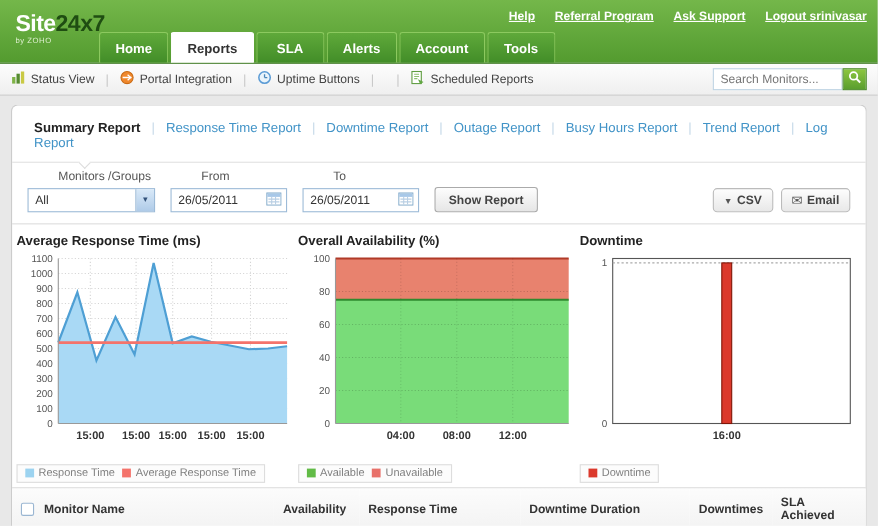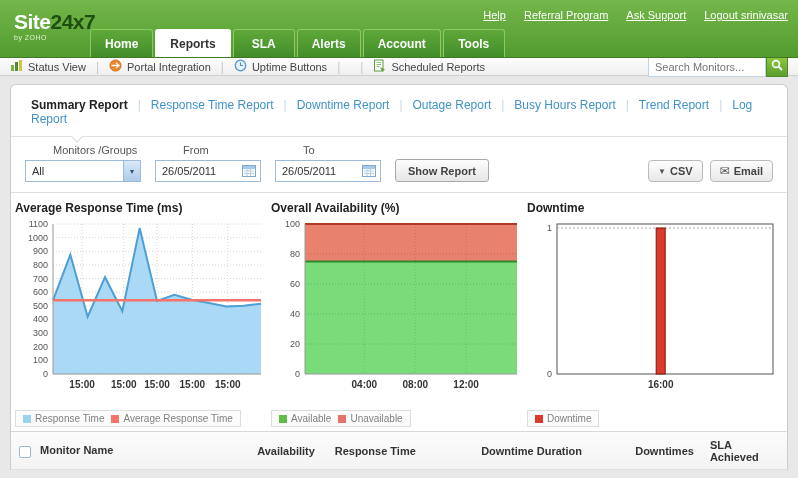--- a/index.html
+++ b/index.html
@@ -7,30 +7,30 @@
     font-family:"Liberation Sans","DejaVu Sans",sans-serif; background:#E8E8E8; }
 
   
   .top-header { position:relative; height:58px;
     background:linear-gradient(#74B74A,#539B2F); border-bottom:1px solid #3E7A22; }
   .logo { position:absolute; left:14px; top:11px; line-height:1; cursor:default; }
   .logo-site { font-size:21px; font-weight:bold; color:#FFFFFF; letter-spacing:-0.5px; }
   .logo-sfx  { font-size:21px; font-weight:bold; color:#1F4D12; letter-spacing:-0.5px; }
   .logo-by { font-size:7px; color:#DFF0D0; margin-top:2px; letter-spacing:0.5px; }
   .header-links { position:absolute; right:10px; top:9px; font-size:11px; }
-  .header-links a { color:#FFFFFF; text-decoration:underline; margin-left:18px; cursor:pointer; }
+  .header-links a { color:#FFFFFF; text-decoration:underline; margin-left:18px; cursor:pointer;font-weight:bold; }
   .nav-tabs { position:absolute; left:90px; bottom:0; display:flex; }
   .nav-tab { min-width:62px; padding:7px 14px 6px; margin-right:2px; text-align:center;
     font-size:12px; font-weight:bold; color:#FFFFFF; cursor:pointer;
     background:linear-gradient(#5FA93A,#428D28); border:1px solid #8CC95F; border-bottom:none;
     border-radius:3px 3px 0 0; }
   .nav-tab.active { background:#FFFFFF; color:#333333; border-color:#FFFFFF; }
 
   
-  .toolbar { height:18px; background:linear-gradient(#FDFDFD,#EFEFEF);
+  .toolbar { height:29px; background:linear-gradient(#FDFDFD,#EFEFEF);
     border-bottom:1px solid #CFCFCF; display:flex; align-items:center; padding:0 10px; }
   .tb-item { display:flex; align-items:center; font-size:11px; color:#444; cursor:pointer; }
   .tb-item svg { margin-right:5px; }
   .tb-sep { color:#C9C9C9; margin:0 10px; font-size:12px; }
   .search-box { margin-left:auto; display:flex; align-items:center; }
   .search-box input { width:118px; height:20px; border:1px solid #BFD4E4; padding:0 6px;
     font-size:11px; color:#999; font-family:inherit; }
   .search-btn { width:22px; height:20px; border:1px solid #4C8C28; cursor:pointer;
     background:linear-gradient(#8CC63F,#5A9E2F); display:flex; align-items:center; justify-content:center; }
 

